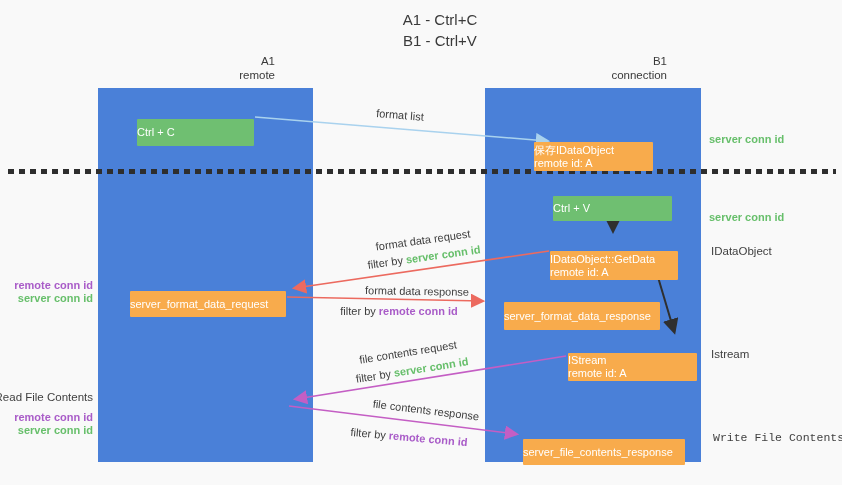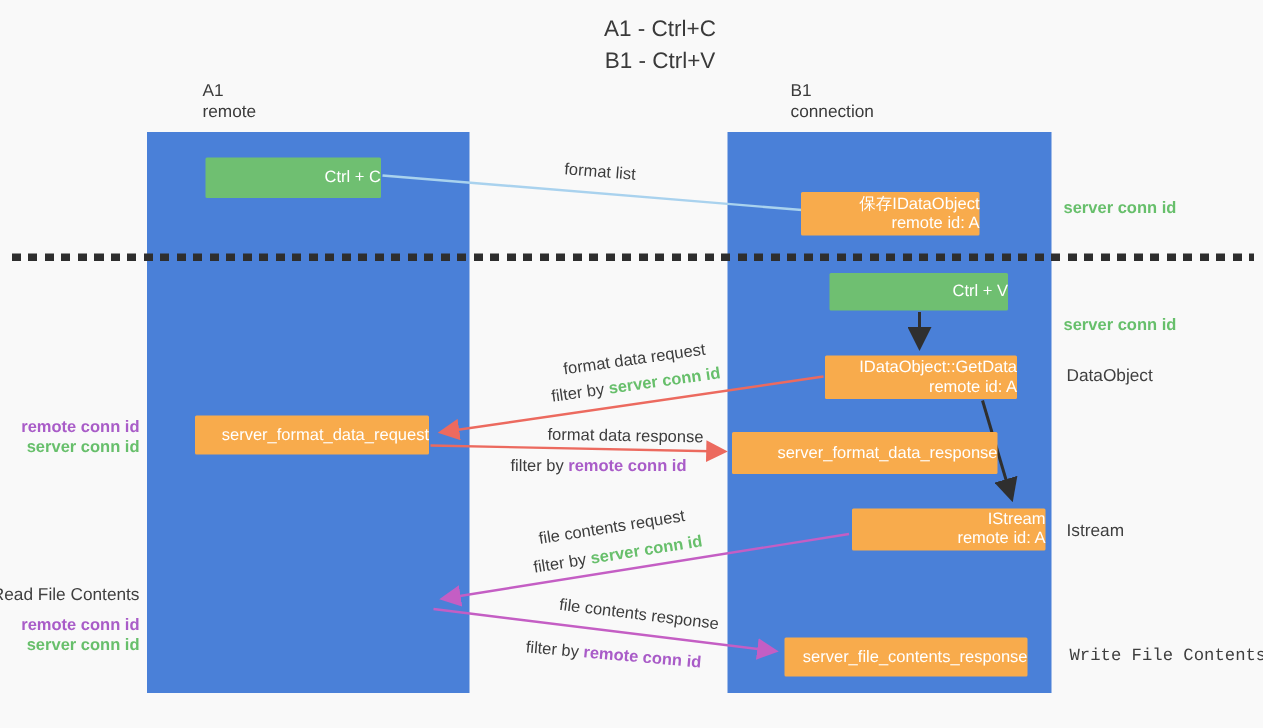--- a/index.html
+++ b/index.html
@@ -8,32 +8,32 @@
     background:#f9f9f9;
     font-family:"Liberation Sans","DejaVu Sans",sans-serif;
     color:#3d3d3d;
   }
   .abs{position:absolute;}
   .title{
     left:340px;top:9px;width:200px;text-align:center;
     font-size:15px;line-height:21px;color:#3a3a3a;
   }
   .col-header{
-    top:54px;width:140px;text-align:left;
+    top:54px;width:140px;text-align:right;
     font-size:11.5px;line-height:14px;color:#3a3a3a;
   }
   .lifeline{background:#4a80d8;top:88px;height:374px;}
   .divider{
     left:8px;top:169px;width:828px;height:5px;
     background:repeating-linear-gradient(to right,#2e2e2e 0 6px,transparent 6px 11px);
   }
   .box{
-    display:flex;flex-direction:column;align-items:flex-end;justify-content:center;
+    display:flex;flex-direction:column;align-items:flex-start;justify-content:center;
     color:#fff;font-size:11px;line-height:13px;text-align:center;
-    background:#f8ab4c;border-radius:1px;
+    background:#f8ab4c;border-radius:1px;margin-top:14px;
   }
   .box.green{background:#6fbf71;}
   .alabel{
     white-space:nowrap;font-size:11px;color:#3d3d3d;
     transform:translate(-50%,-50%);
   }
   .alabel .green-id{color:#67bf6b;font-weight:bold;}
   .alabel .purple-id{color:#a95cc8;font-weight:bold;}
   .side-label{white-space:nowrap;font-size:11.5px;color:#3f3f3f;}
   .side-label.green{color:#67bf6b;font-weight:bold;font-size:11px;}
@@ -106,21 +106,21 @@
 
   <div class="abs box" style="left:550px;top:237px;width:128px;height:29px;">
     <div>IDataObject::GetData</div>
     <div>remote id: A</div>
   </div>
 
   <div class="abs box" style="left:130px;top:277px;width:156px;height:26px;">
     <div>server_format_data_request</div>
   </div>
 
-  <div class="abs box" style="left:488px;top:288px;width:156px;height:28px;padding-left:21px;">
+  <div class="abs box" style="left:504px;top:288px;width:156px;height:28px;">
     <div>server_format_data_response</div>
   </div>
 
   <div class="abs box" style="left:568px;top:339px;width:129px;height:28px;">
     <div>IStream</div>
     <div>remote id: A</div>
   </div>
 
 
   <div class="abs box" style="left:523px;top:425px;width:162px;height:26px;">
@@ -144,21 +144,21 @@
     <span>filter by</span> <span class="green-id">server conn id</span>
   </div>
 
   <div class="abs alabel" style="left:426px;top:410px;transform:translate(-50%,-50%) rotate(7deg);">file contents response</div>
   <div class="abs alabel" style="left:409px;top:437px;transform:translate(-50%,-50%) rotate(5deg);">
     <span>filter by</span> <span class="purple-id">remote conn id</span>
   </div>
 
   <div class="abs side-label green" style="left:709px;top:133px;">server conn id</div>
   <div class="abs side-label green" style="left:709px;top:211px;">server conn id</div>
-  <div class="abs side-label" style="left:711px;top:245px;">DataObject</div>
+  <div class="abs side-label" style="left:711px;top:245px;">IDataObject</div>
   <div class="abs side-label" style="left:711px;top:348px;">Istream</div>
   <div class="abs side-label" style="left:713px;top:431px;font-family:Liberation Mono, monospace;">Write File Contents</div>
 
   <div class="abs left-note" style="right:749px;top:279px;">
     <div class="purple-id">remote conn id</div>
     <div class="green-id">server conn id</div>
   </div>
 
   <div class="abs left-note" style="right:749px;top:391px;">
     <div class="plain" style="margin-bottom:7px;">Read File Contents</div>

